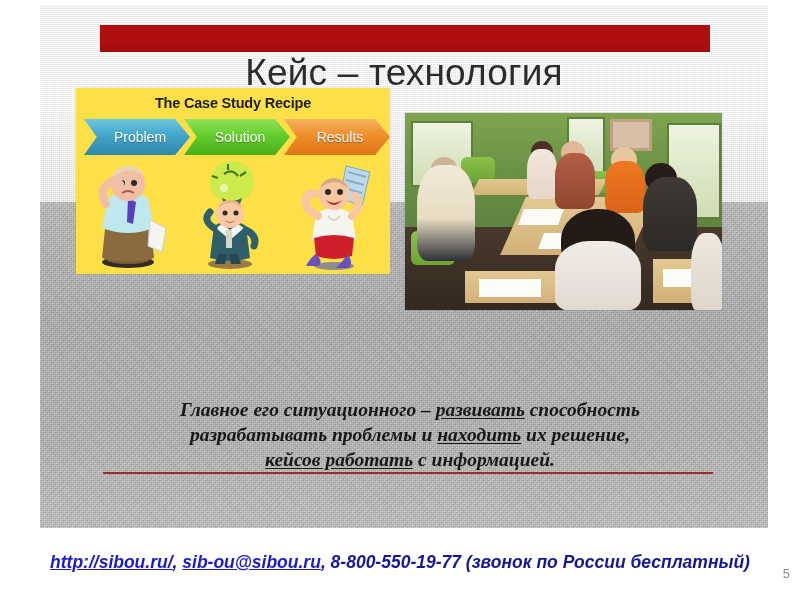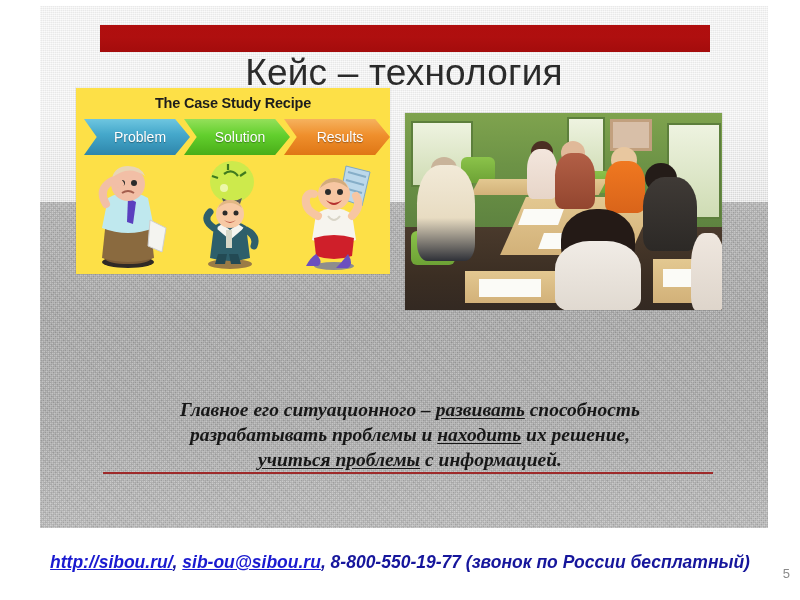--- a/index.html
+++ b/index.html
@@ -391,21 +391,21 @@
 
 
   <div class="para-italic">
     <div>
       <span>Главное его ситуационного – </span><span class="u">развивать</span><span> способность</span>
     </div>
     <div>
       <span>разрабатывать проблемы и </span><span class="u">находить</span><span> их решение,</span>
     </div>
     <div>
-      <span class="u">учиться проблемы</span><span> с информацией.</span>
+      <span class="u">кейсов работать</span><span> с информацией.</span>
     </div>
   </div>
 
   <div class="red-rule"></div>
 
   <div class="footer">
     <a href="#">http://sibou.ru/</a><span class="plain">, </span><a href="#">sib-ou@sibou.ru</a><span class="plain">, </span><span class="plain">8-800-550-19-77</span><span class="plain"> (звонок по России бесплатный)</span>
   </div>
 
   <div class="page-number">5</div>

